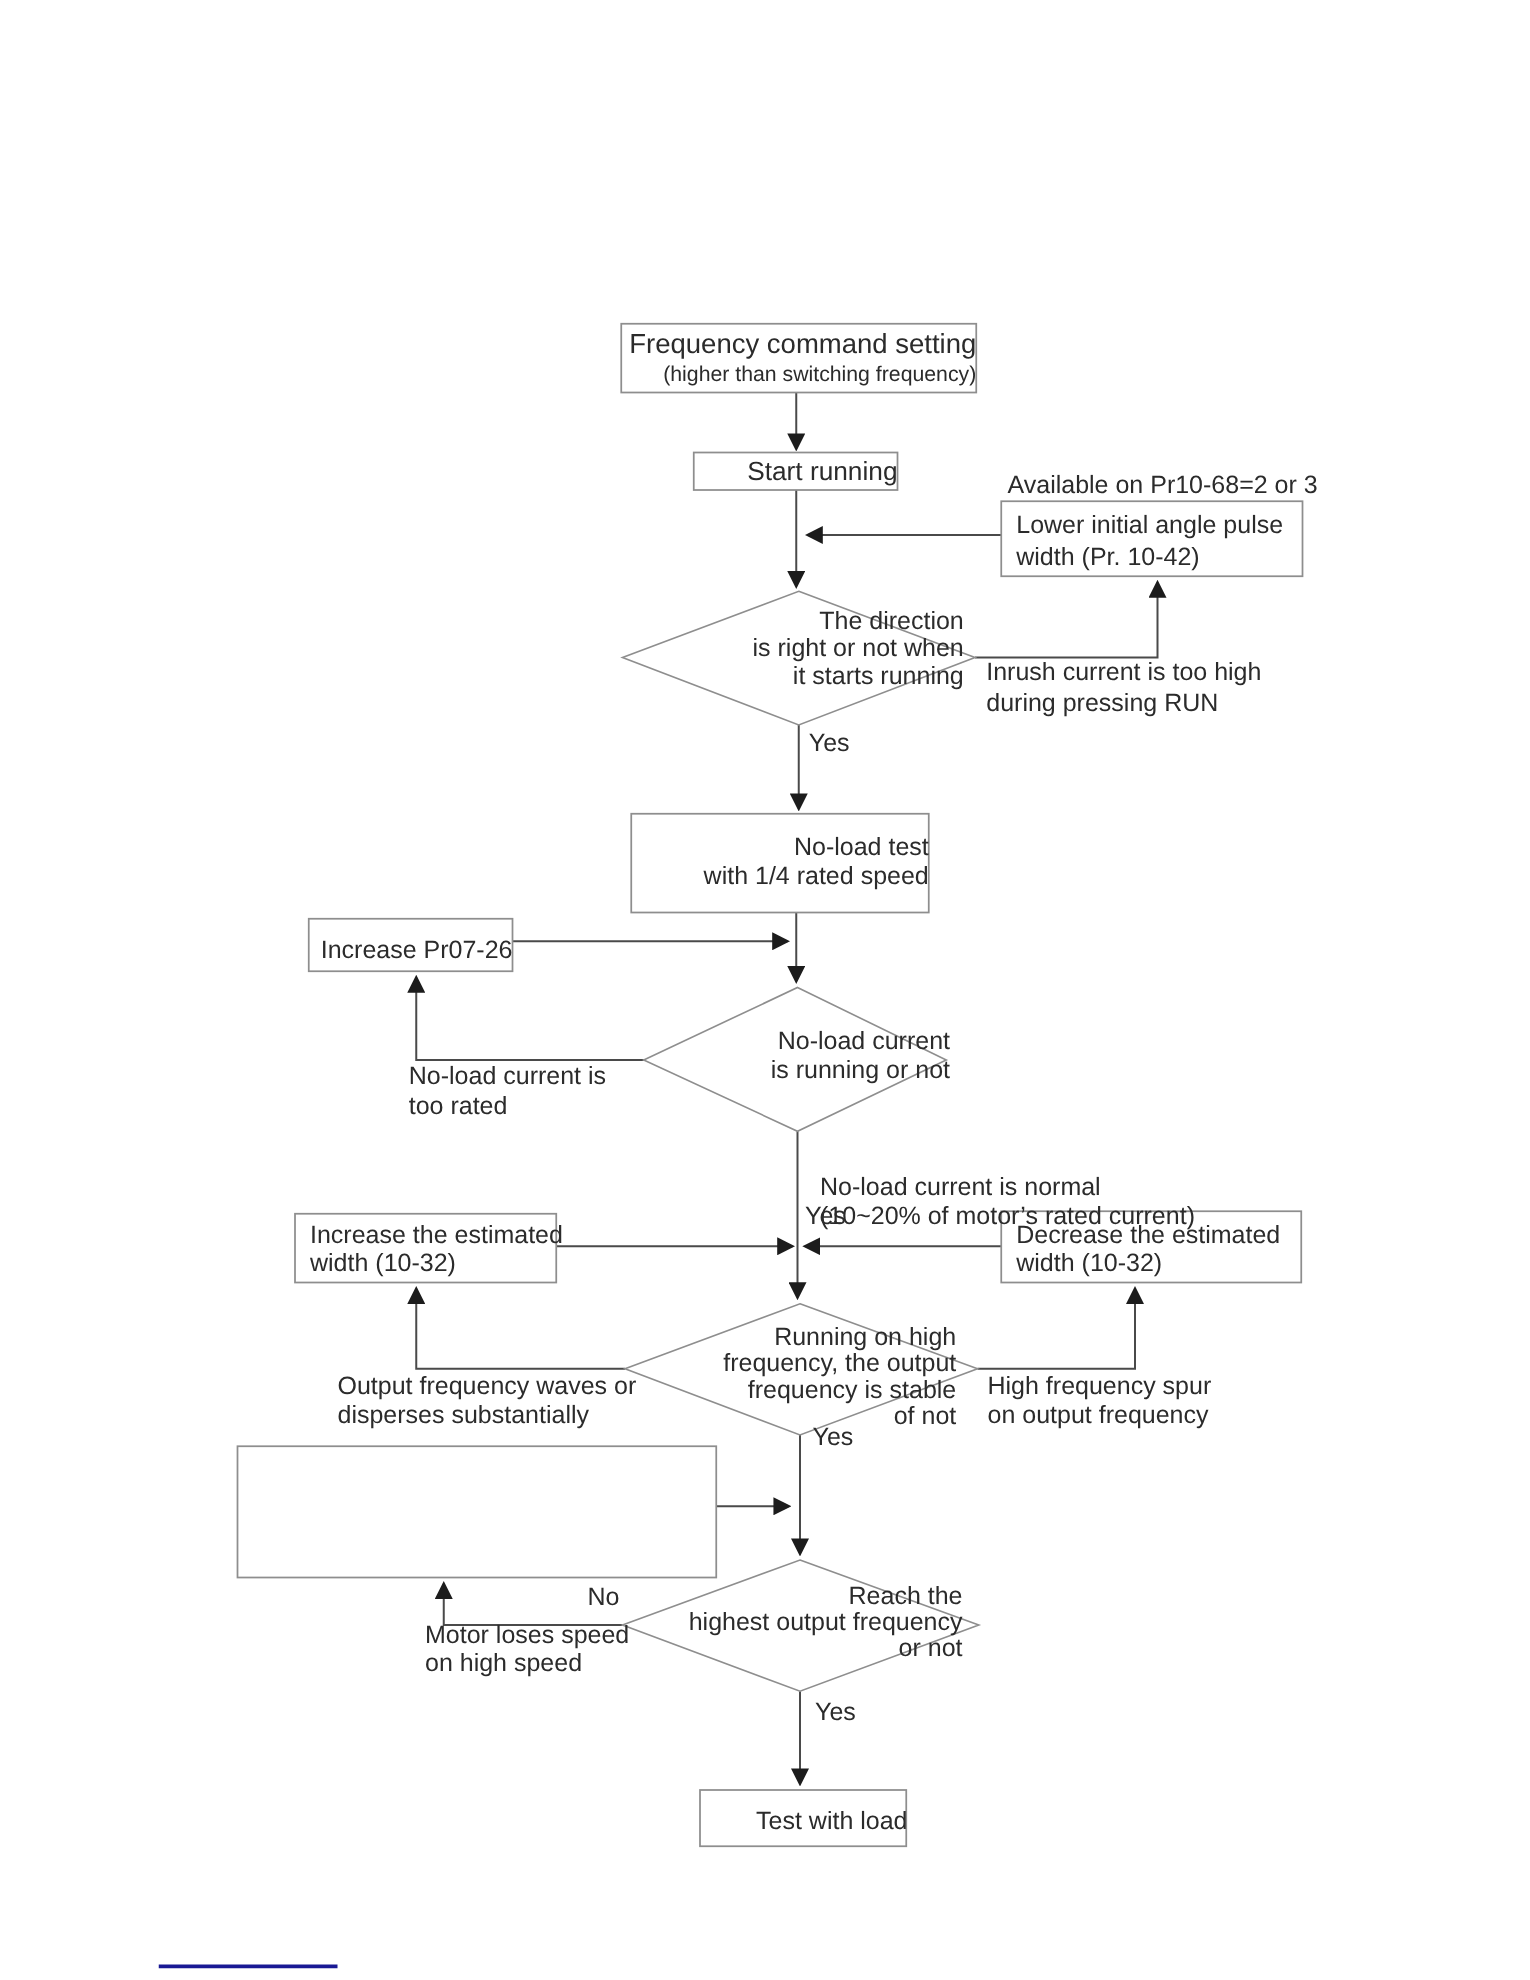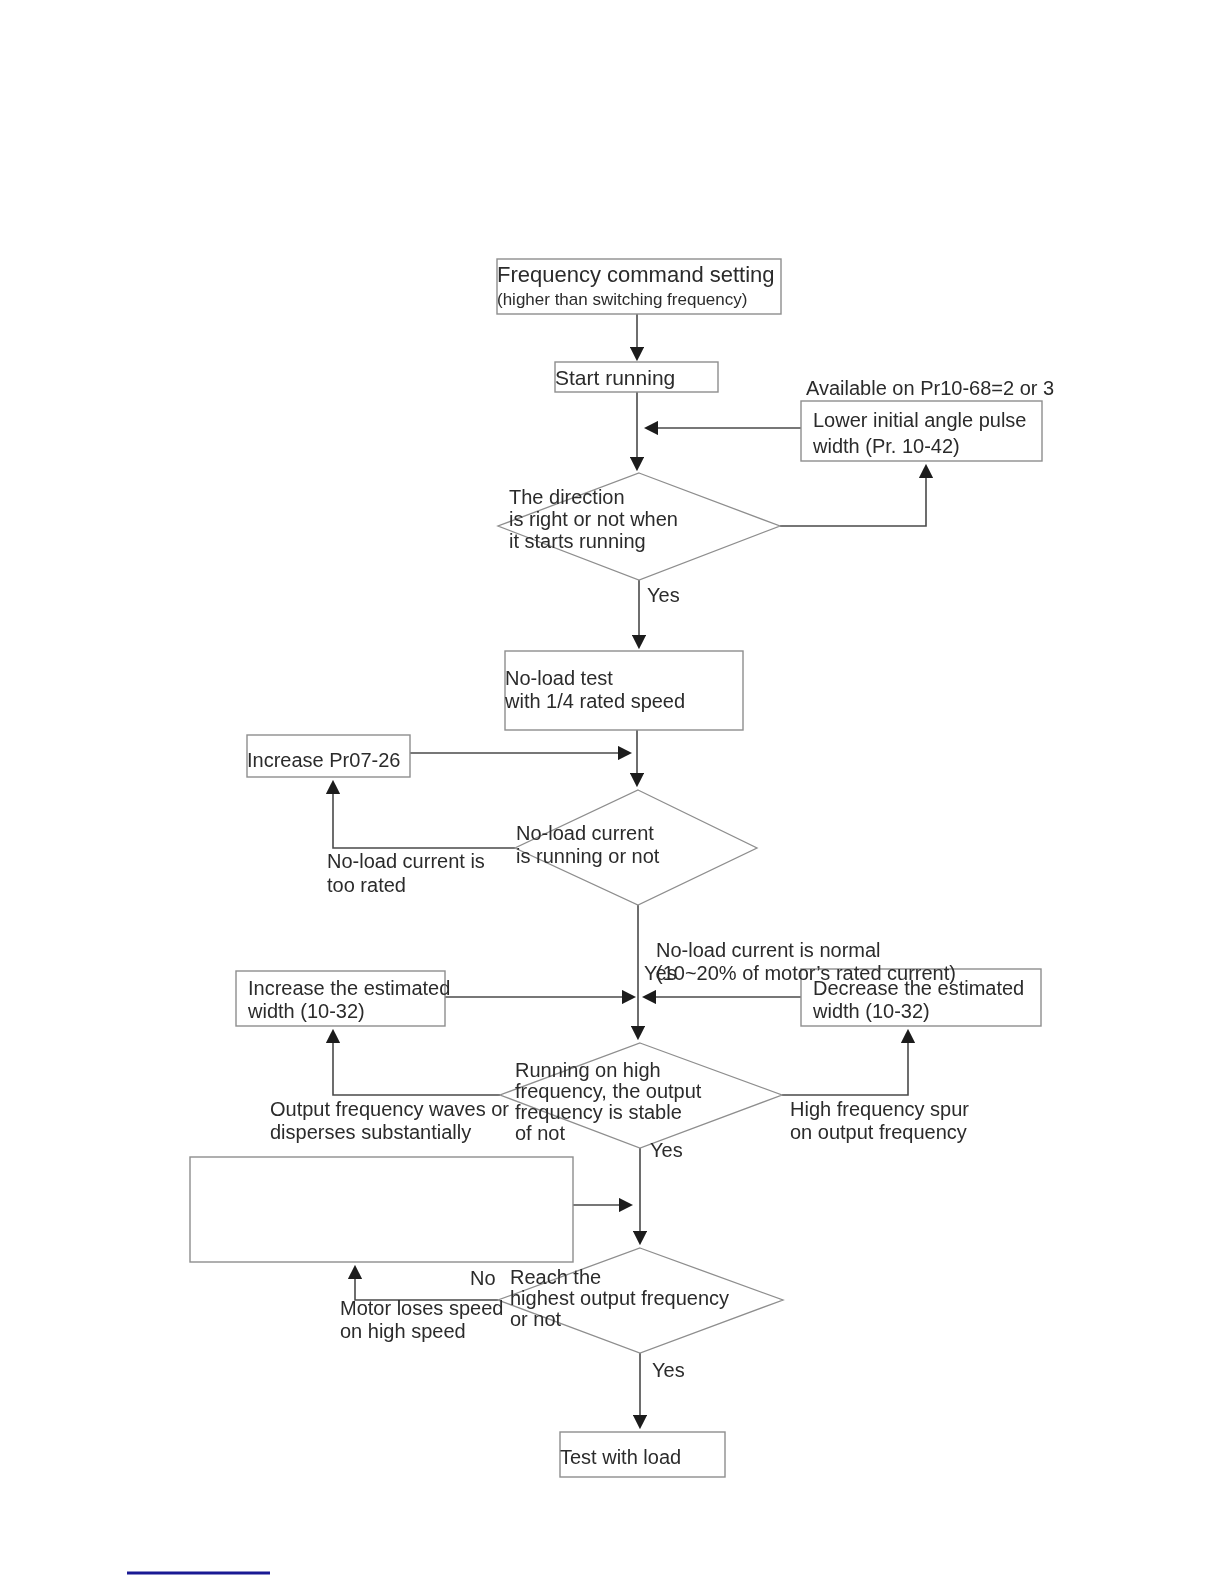--- a/index.html
+++ b/index.html
@@ -2,21 +2,21 @@
 <html><head>
 <meta charset="utf-8">
 <style>
   html,body{margin:0;padding:0;background:#ffffff;}
   .stage{
     position:relative;width:1224px;height:1584px;background:#ffffff;
     font-family:"Liberation Sans", sans-serif;color:#2d2d2d;overflow:hidden;
   }
   svg.wires{position:absolute;left:0;top:0;width:1224px;height:1584px;}
   .lbl{position:absolute;white-space:pre-line;font-size:20px;line-height:24px;color:#2b2b2b;}
-  .c{text-align:left;}
+  .c{text-align:right;}
 </style>
 </head>
 <body>
 
 <div class="stage">
 
   <svg class="wires" viewBox="0 0 1224 1584">
     <defs>
       <marker id="ah" markerWidth="9" markerHeight="9" refX="8.5" refY="5" orient="auto" viewBox="0 0 10 10">
         <path d="M0 0 L10 5 L0 10 Z" fill="#1c1c1c"></path>
@@ -70,20 +70,22 @@
 
   <div class="lbl c" style="left:555px;top:366px;width:163px;font-size:21px;">Start running</div>
 
   <div class="lbl" style="left:806px;top:376px;">Available on Pr10-68=2 or 3</div>
   <div class="lbl" style="left:813px;top:407px;line-height:26px;">Lower initial angle pulse
 width (Pr. 10-42)</div>
 
   <div class="lbl c" style="left:509px;top:486px;width:262px;line-height:22px;">The direction
 is right or not when
 it starts running</div>
+  <div class="lbl" style="left:789px;top:526px;line-height:25px;">Inrush current is too high
+during pressing RUN</div>
   <div class="lbl" style="left:647px;top:583px;">Yes</div>
 
   <div class="lbl c" style="left:505px;top:667px;width:238px;line-height:23px;">No-load test
 with 1/4 rated speed</div>
 
   <div class="lbl c" style="left:247px;top:748px;width:163px;">Increase Pr07-26</div>
 
   <div class="lbl c" style="left:516px;top:822px;width:244px;line-height:23px;">No-load current
 is running or not</div>
   <div class="lbl" style="left:327px;top:849px;line-height:24px;">No-load current is
@@ -109,15 +111,15 @@
 
 
   <div class="lbl c" style="left:510px;top:1267px;width:260px;line-height:21px;">Reach the
 highest output frequency
 or not</div>
   <div class="lbl" style="left:470px;top:1266px;">No</div>
   <div class="lbl" style="left:340px;top:1297px;line-height:23px;">Motor loses speed
 on high speed</div>
   <div class="lbl" style="left:652px;top:1358px;">Yes</div>
 
-  <div class="lbl c" style="left:560px;top:1445px;width:139px;">Test with load</div>
+  <div class="lbl c" style="left:560px;top:1445px;width:139px;padding-left:27px;">Test with load</div>
 
 </div>
 
 </body></html>

